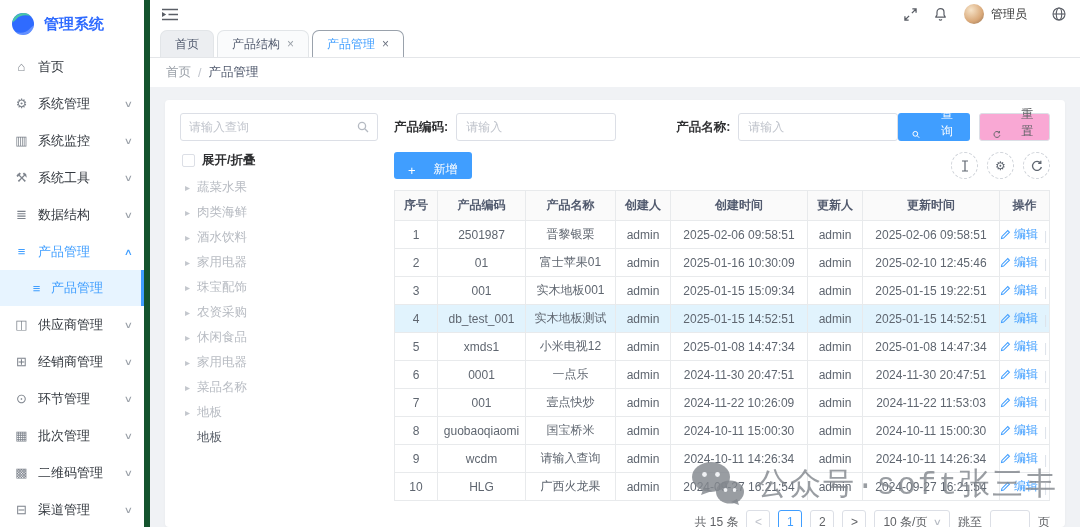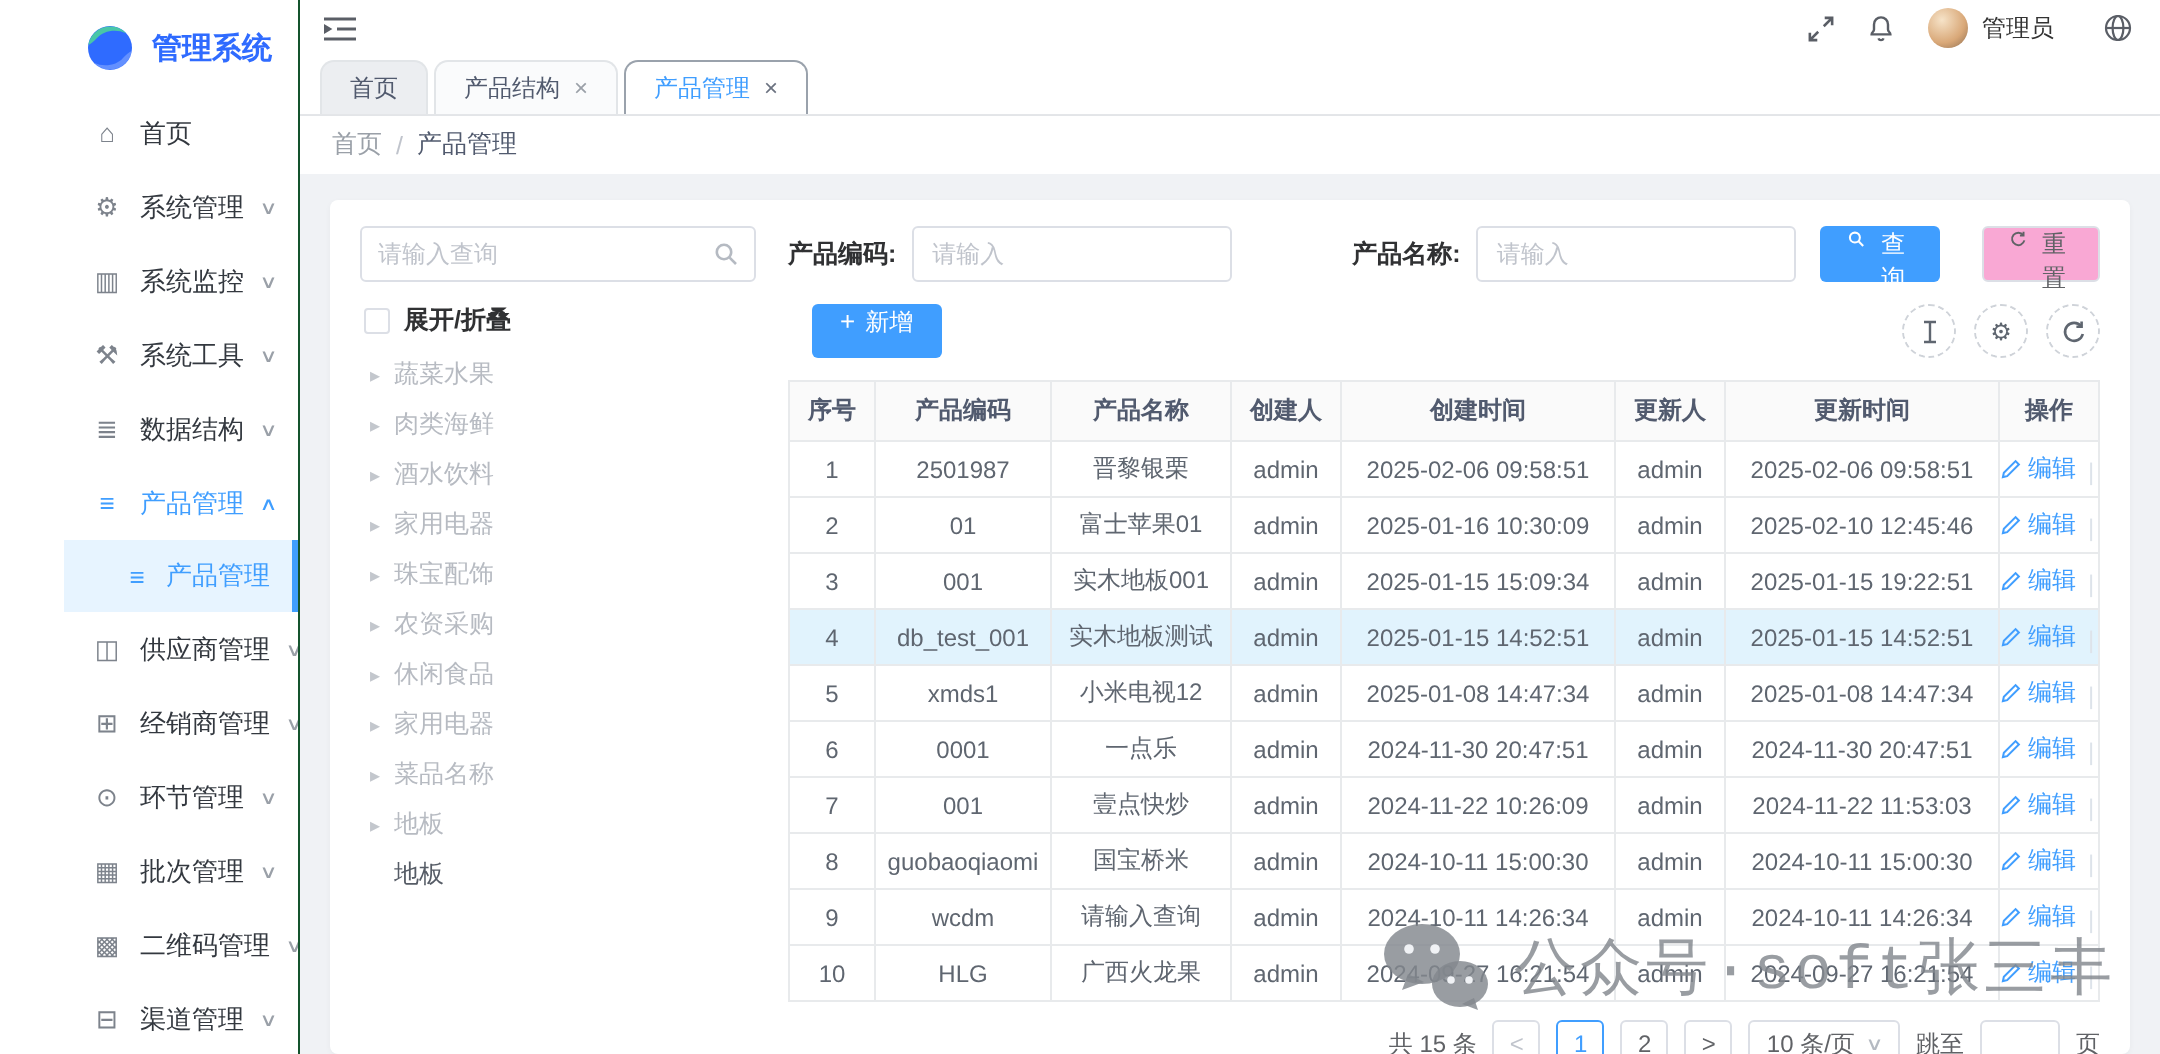--- a/index.html
+++ b/index.html
@@ -1,20 +1,20 @@
 <!DOCTYPE html>
 <html><head>
 <meta charset="utf-8">
 <style>
   * { margin:0; padding:0; box-sizing:border-box; }
   html,body { width:1080px; height:527px; overflow:hidden; font-family:"Liberation Sans", sans-serif; background:#f0f2f5; }
   .app { display:flex; width:1080px; height:527px; position:relative; }
 
   
-  .sidebar { width:150px; background:#fff; border-right:1px solid #14532d; display:flex; flex-direction:column; flex:none;padding-left:32px; }
+  .sidebar { width:150px; background:#fff; border-right:6px solid #14532d; display:flex; flex-direction:column; flex:none; }
   .logo { height:48px; display:flex; align-items:center; padding-left:10px; gap:8px; flex:none; }
   .logo-title { color:#2f6bff; font-weight:bold; font-size:15px; }
   .menu { flex:1; overflow:hidden; font-size:13px; color:#33383f; }
   .menu-item { height:37px; display:flex; align-items:center; padding:0 12px 0 14px; gap:9px; cursor:pointer; }
   .mi-icon { width:15px; color:#7d838c; font-size:13px; text-align:center; flex:none; }
   .mi-label { white-space:nowrap; }
   .chev { margin-left:auto; color:#9aa0a8; font-size:9px; transform:scaleX(1.4); }
   .menu-item.active, .menu-item.active .mi-icon, .menu-item.active .chev { color:#409eff; }
   .submenu-item { height:36px; display:flex; align-items:center; gap:8px; padding-left:30px; font-size:13px;
                   background:#e7f4ff; color:#409eff; border-right:3px solid #409eff; cursor:pointer; }
@@ -64,21 +64,21 @@
   .tree-leaf { height:25px; display:flex; align-items:center; padding-left:17px; color:#565c66; cursor:pointer; }
 
   
   .panel { flex:1; display:flex; flex-direction:column; min-width:0; }
   .filter-row { display:flex; align-items:center; flex:none; margin-bottom:11px; }
   .f-label { font-size:12.5px; font-weight:bold; color:#303133; margin-right:8px; white-space:nowrap; }
   .f-input { width:160px; height:28px; border:1px solid #dcdfe6; border-radius:3px; padding:0 9px; font-size:12px; color:#606266; outline:none; font-family:inherit; }
   .f-input::placeholder { color:#c0c4cc; }
   .gap2 { margin-left:60px; }
   .btns { margin-left:auto; display:flex; gap:9px; }
-  .btn { height:28px; display:inline-flex; align-items:flex-start; gap:5px; padding:0 13px; font-size:12px; border-radius:3px; cursor:pointer; border:1px solid transparent;margin-left:12px; }
+  .btn { height:28px; display:inline-flex; align-items:flex-end; gap:18px; padding:0 13px; font-size:12px; border-radius:3px; cursor:pointer; border:1px solid transparent; }
   .btn-primary { background:#409eff; color:#fff; }
   .btn-plain { background:#f9a8d4; color:#606266; border-color:#dcdfe6; }
   .actions-row { display:flex; align-items:center; flex:none; margin-bottom:11px; }
   .btn-add { height:27px; padding:0 13px; }
   .tool-circles { margin-left:auto; display:flex; gap:9px; }
   .circle-btn { width:27px; height:27px; border-radius:50%; border:1px dashed #cfd3d9; background:#fff; color:#5f6670;
                 display:flex; align-items:center; justify-content:center; font-size:12px; cursor:pointer; }
 
   
   table { width:100%; border-collapse:collapse; table-layout:fixed; flex:none; }

